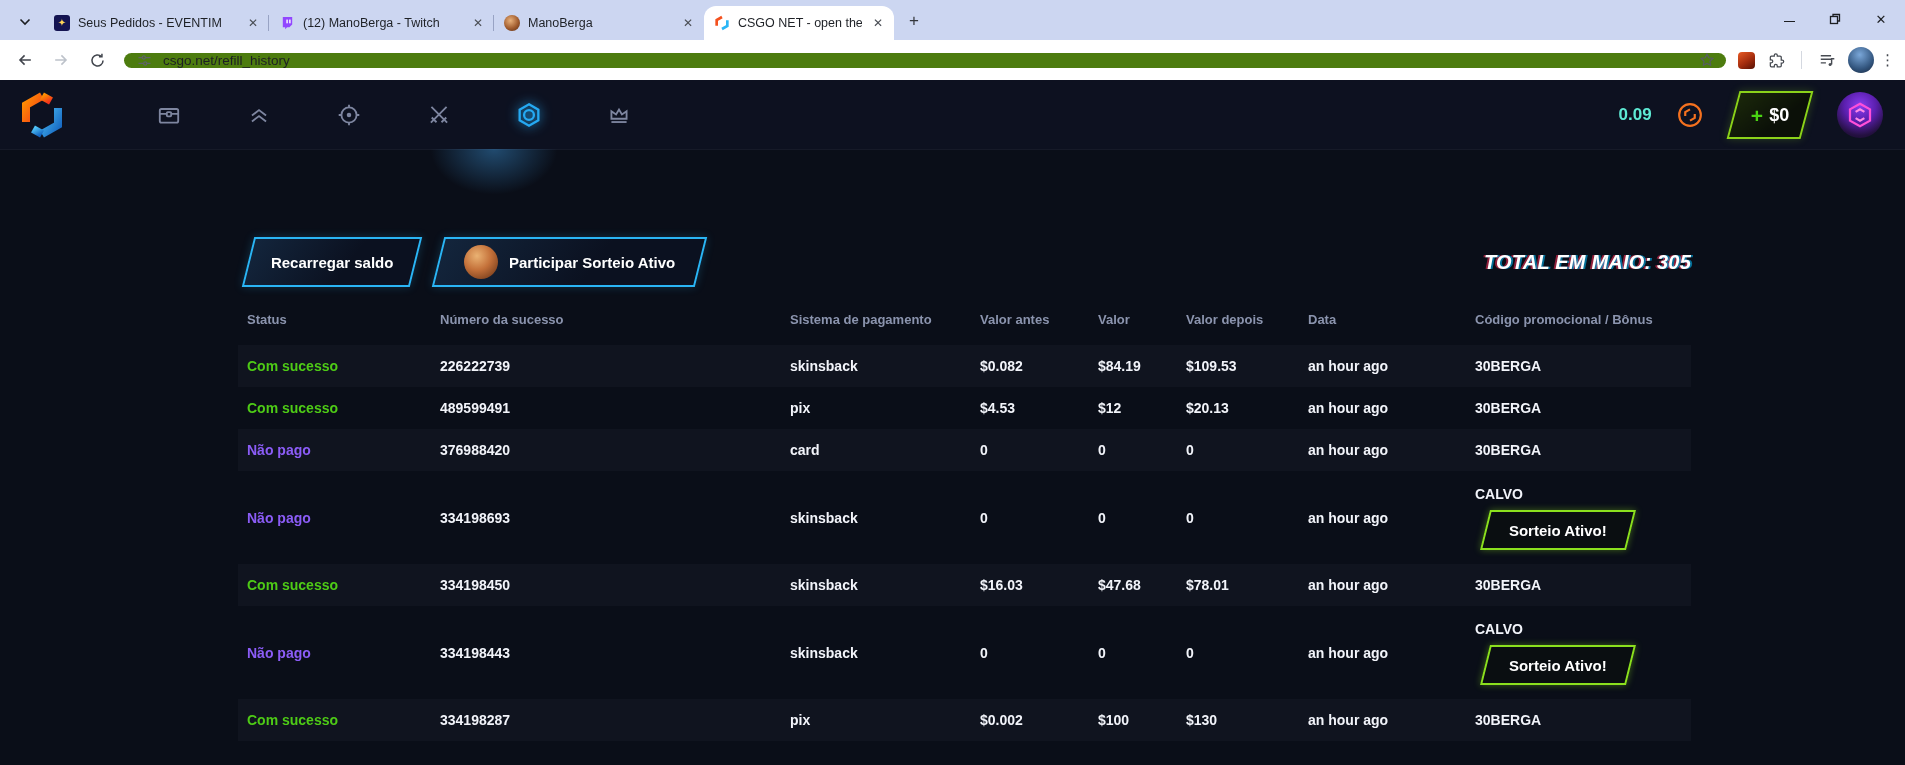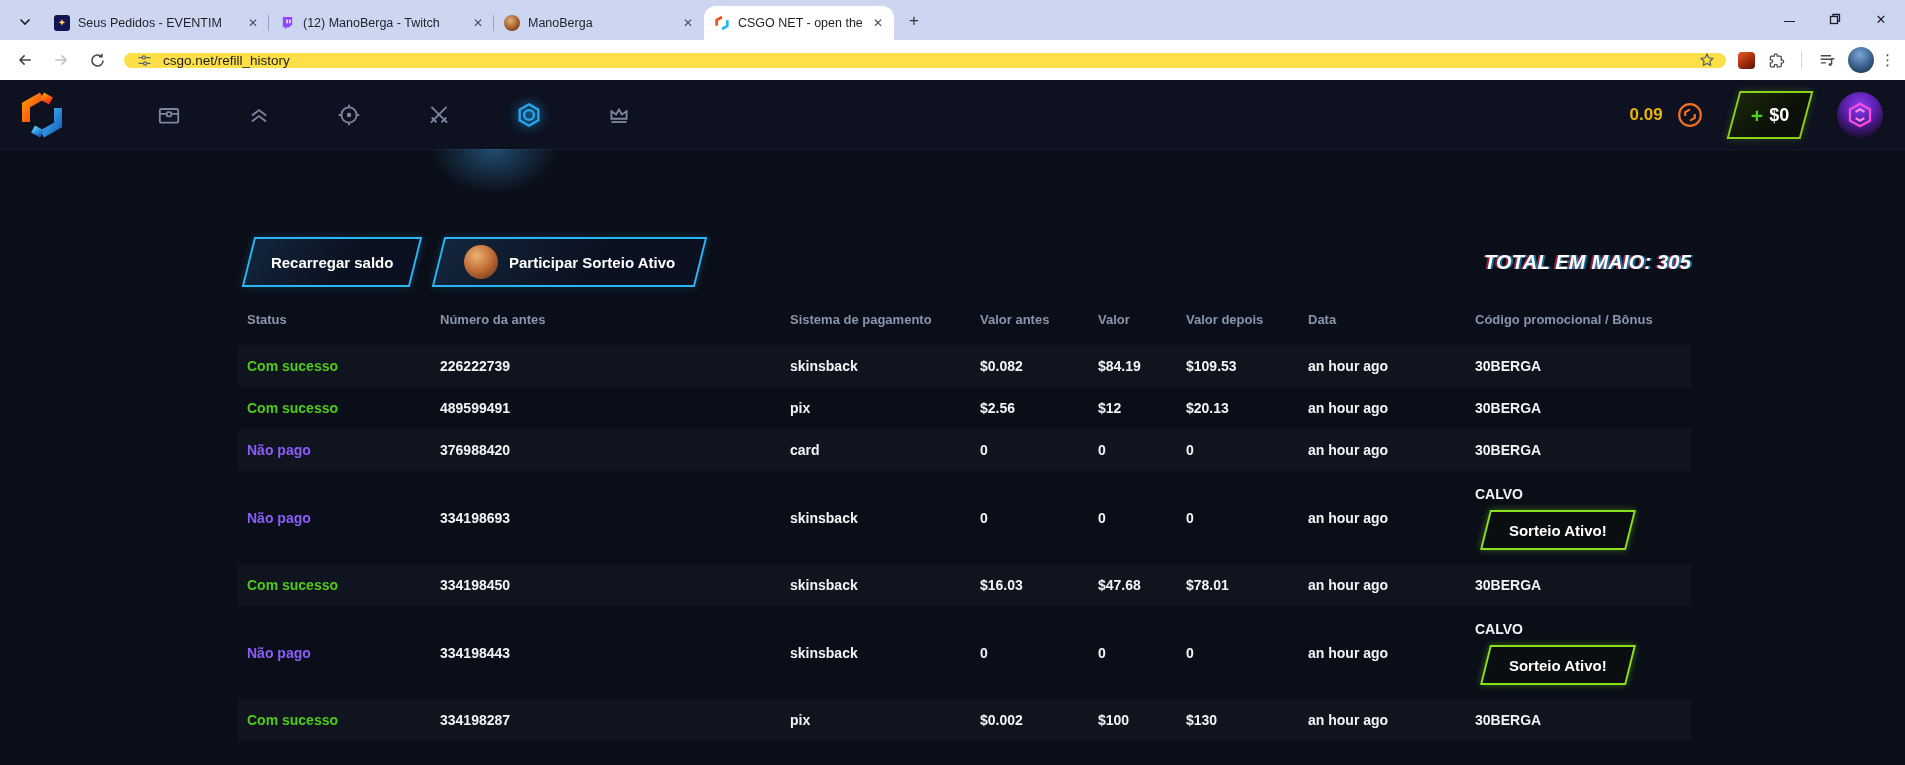--- a/index.html
+++ b/index.html
@@ -20,37 +20,37 @@
   .favicon { width:16px; height:16px; flex:none; display:flex; align-items:center; justify-content:center; }
   .fav-eventim { background:#141452; border-radius:3px; color:#ffd659; font-size:10px; line-height:16px; text-align:center; }
   .fav-face { border-radius:50%; background:radial-gradient(circle at 40% 35%, #e8b07a, #a15c2e 55%, #53280f); }
   .win-controls { position:absolute; right:0; top:0; height:38px; display:flex; align-items:center; gap:26px; padding:0 14px; }
   .win-btn { width:20px; height:20px; display:flex; align-items:center; justify-content:center; color:#1c1e22; font-size:13px; }
   .win-min { border-bottom:1.4px solid #1c1e22; width:11px; height:6px; }
 
   
   .toolbar { height:40px; background:#fff; display:flex; align-items:center; padding:0 10px; gap:6px; }
   .tb-icon { width:30px; height:30px; display:flex; align-items:center; justify-content:center; border-radius:50%; flex:none; }
-  .omnibox { flex:1; height:15px; background:#fde047; border-radius:14px; display:flex; align-items:center; padding:0 10px 0 12px; gap:10px; margin:0 6px; }
+  .omnibox { flex:1; height:15px; background:#4d7c0f; border-radius:14px; display:flex; align-items:center; padding:0 10px 0 12px; gap:10px; margin:0 6px; }
   .omnibox .url { font-size:13.5px; color:#1d1f24; flex:1; }
   .sep-v { width:1px; height:18px; background:#d4d8e0; margin:0 4px; }
   .ext-thumb { width:17px; height:17px; border-radius:4px; background:linear-gradient(145deg,#e85a24 0%, #a32c0d 55%, #551104 100%); }
   .profile-av { width:26px; height:26px; border-radius:50%; background:radial-gradient(circle at 45% 30%, #7aa7d9, #33567f 60%, #15233a); }
   .kebab { font-size:15px; color:#43474e; letter-spacing:0; }
 
   
   .navbar { height:70px; background:#0d1120; display:flex; align-items:center; position:relative; border-bottom:1px solid rgba(255,255,255,0.04); }
   .logo { margin-left:18px; width:48px; height:48px; flex:none; }
   .nav-items { display:flex; align-items:center; height:70px; margin-left:58px; }
   .nav-item { width:90px; height:70px; display:flex; align-items:center; justify-content:center; }
   .nav-item svg { stroke:#7e86a0; }
   .nav-item.active svg { stroke:#25a9f2; filter:drop-shadow(0 0 6px rgba(37,169,242,0.95)); }
   .nav-glow { position:absolute; left:430px; top:69px; width:128px; height:46px; background:radial-gradient(ellipse at 50% 0%, rgba(70,175,255,0.38), rgba(70,175,255,0.0) 70%); pointer-events:none; }
   .nav-right { position:absolute; right:0; top:0; height:70px; display:flex; align-items:center; gap:16px; padding-right:22px; }
-  .balance { display:flex; align-items:center; gap:14px; color:#eab308; font-weight:bold; font-size:17px; }
+  .balance { display:flex; align-items:center; gap:25px; color:#5eead4; font-weight:bold; font-size:17px; }
   .btn-deposit { height:48px; padding:0 16px; border:2px solid #8bd21a; transform:skewX(-15deg); display:flex; align-items:center; justify-content:center; gap:7px; background:linear-gradient(135deg, rgba(139,210,26,0.12), rgba(0,0,0,0) 65%), #0b1008; box-shadow:0 0 8px rgba(139,210,26,0.25); margin:0 14px; }
   .btn-deposit .inner { transform:skewX(15deg); display:flex; align-items:center; gap:6px; }
   .btn-deposit .plus { color:#4ad413; font-size:21px; font-weight:bold; line-height:1; }
   .btn-deposit .amt { color:#fff; font-size:18px; font-weight:bold; }
   .user-av { width:46px; height:46px; border-radius:50%; background:radial-gradient(circle at 50% 30%, #8a3cf0 0%, #5b1fae 40%, #241040 75%, #140a26 100%); display:flex; align-items:center; justify-content:center; overflow:hidden; }
 
   
   .content { padding:0 214px 0 238px; }
   .actions-row { margin-top:87px; height:50px; display:flex; align-items:center; }
   .btn-cyan { height:50px; border:2px solid #2ab5f5; transform:skewX(-14deg); background:linear-gradient(115deg,#13253c 0%, #0b1120 60%); box-shadow:0 0 9px rgba(42,181,245,0.22); display:flex; align-items:center; justify-content:center; }
@@ -275,21 +275,21 @@
           <span class="raffle-av"></span>
           <span>Participar Sorteio Ativo</span>
         </span>
       </span>
       <span class="total">TOTAL EM MAIO: 305</span>
     </div>
 
     <div class="table">
       <div class="trow thead">
         <span>Status</span>
-        <span>Número da antes</span>
+        <span>Número da sucesso</span>
         <span>Sistema de pagamento</span>
         <span>Valor antes</span>
         <span>Valor</span>
         <span>Valor depois</span>
         <span>Data</span>
         <span>Código promocional / Bônus</span>
       </div>
 
       <div class="trow tr alt">
         <span class="st ok">Com sucesso</span>
@@ -299,21 +299,21 @@
         <span>$84.19</span>
         <span>$109.53</span>
         <span>an hour ago</span>
         <span>30BERGA</span>
       </div>
 
       <div class="trow tr">
         <span class="st ok">Com sucesso</span>
         <span>489599491</span>
         <span>pix</span>
-        <span>$2.56</span>
+        <span>$4.53</span>
         <span>$12</span>
         <span>$20.13</span>
         <span>an hour ago</span>
         <span>30BERGA</span>
       </div>
 
       <div class="trow tr alt">
         <span class="st unpaid">Não pago</span>
         <span>376988420</span>
         <span>card</span>

